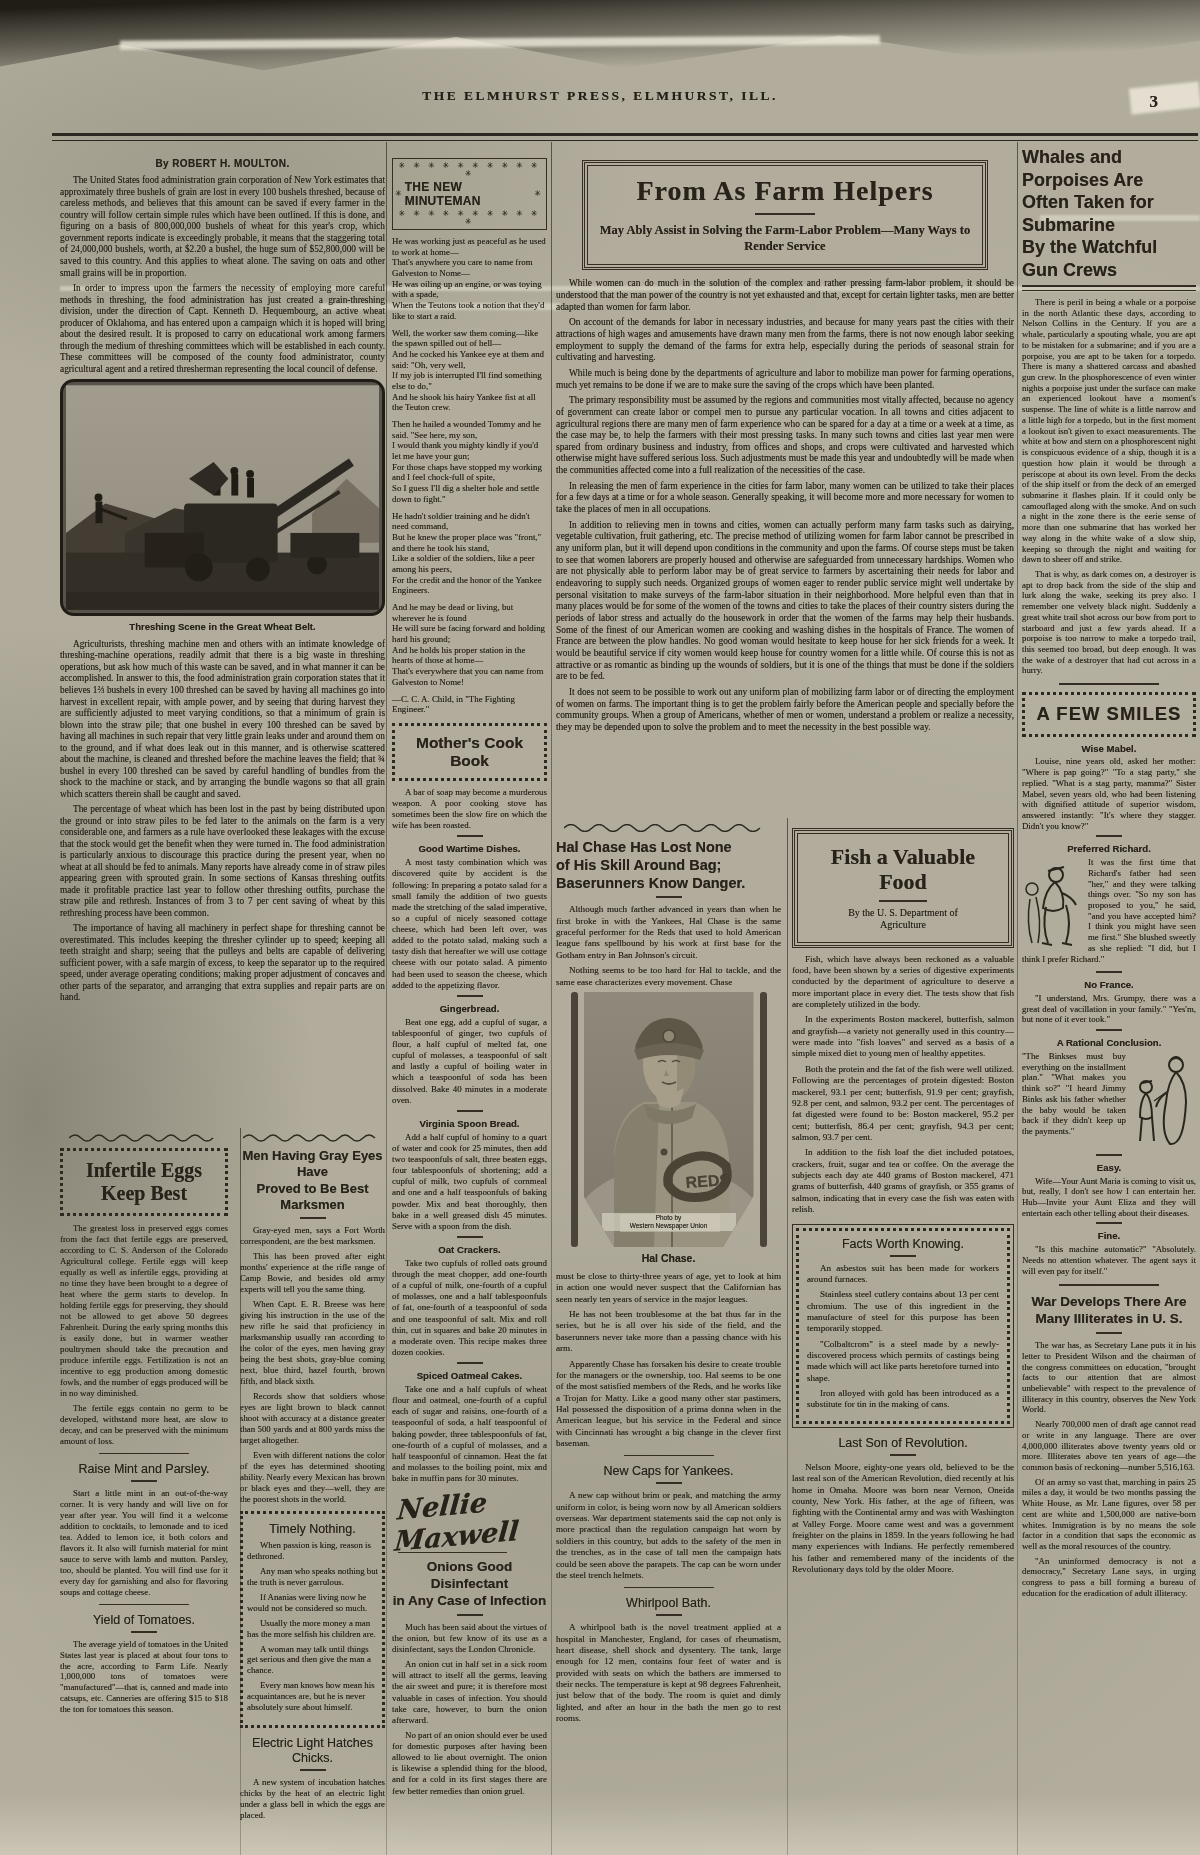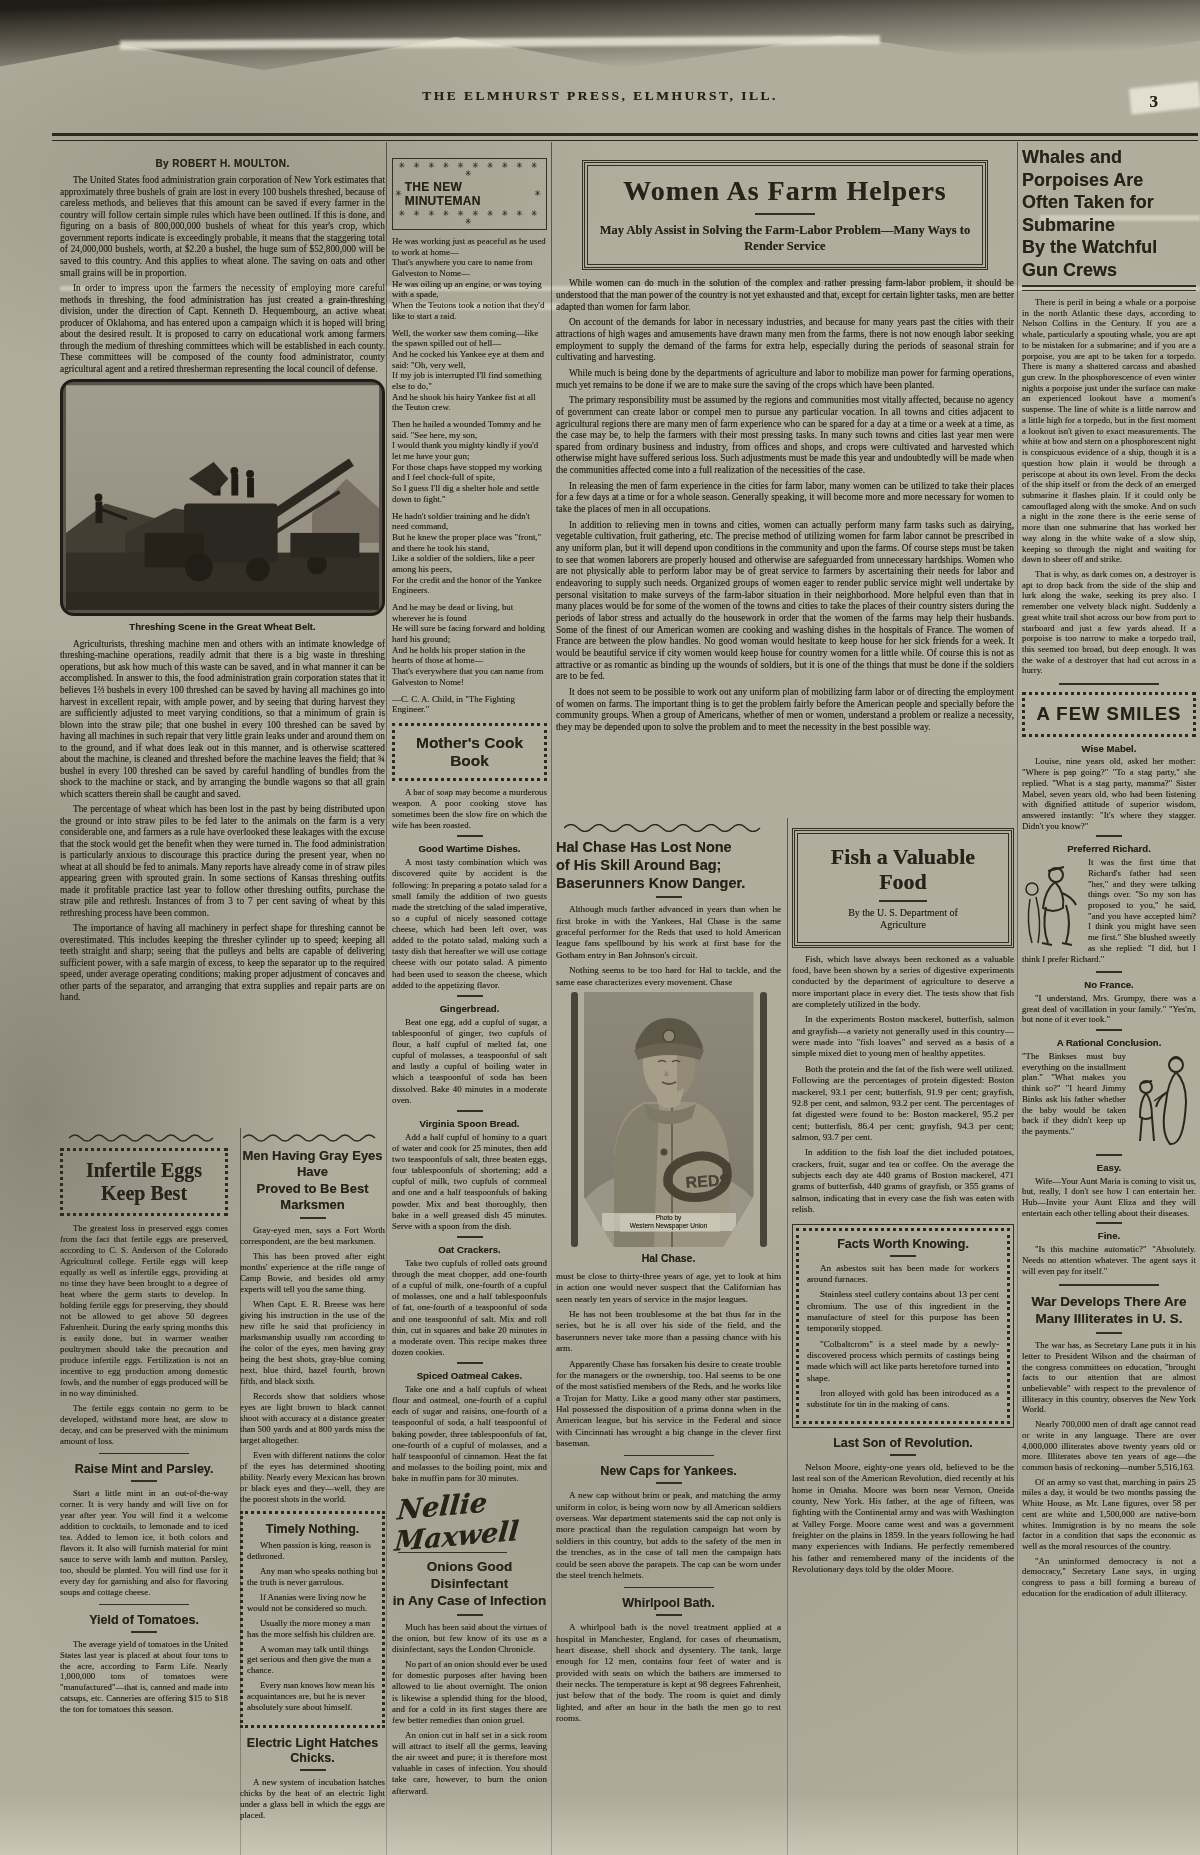--- a/index.html
+++ b/index.html
@@ -35,21 +35,21 @@
   .h-serif-lg{font-size:24px;font-weight:bold;letter-spacing:.5px;line-height:1.1;}
   .h-serif-xl{font-size:28px;font-weight:bold;letter-spacing:1px;line-height:1.1;}
   .subhead{font-size:12.5px;font-weight:bold;margin-top:10px;line-height:1.3;}
   .rule-sm{width:60px;border-top:2px solid #332d24;margin:6px auto 0 auto;}
   .sans{font-family:"Liberation Sans",sans-serif;}
   .byline{font-family:"Liberation Sans",sans-serif;font-weight:bold;font-size:10px;text-align:center;margin:8px 0 5px 0;letter-spacing:.4px;}
   .pl{white-space:pre-line;}
   .photo-frame{border:3px solid #211d16;border-radius:14px;padding:3px;background:#57524a;}
   .caption{font-family:"Liberation Sans",sans-serif;font-weight:bold;font-size:9.5px;text-align:center;margin:5px 0 6px 0;}
   .sq{display:block;margin:6px auto;}
-  .head-sm{font-family:"Liberation Sans",sans-serif;font-weight:bold;font-size:12.5px;text-align:center;margin:8px 0 3px 0;line-height:1.2;}
+  .head-sm{font-family:"Liberation Sans",sans-serif;font-weight:normal;font-size:12.5px;text-align:center;margin:8px 0 3px 0;line-height:1.2;}
   .head-col{font-family:"Liberation Sans",sans-serif;font-weight:bold;font-size:14px;text-align:center;line-height:1.25;margin:4px 0 4px 0;}
   .bar{width:26px;border-top:2px solid #332d24;margin:3px auto 6px auto;}
   .dotbox{border:3px dotted #2e2920;padding:8px 4px;text-align:center;}
   .poem{font-size:8.9px;line-height:1.2;margin-bottom:6px;}
   .poem-attr{font-size:8.9px;line-height:1.2;}
   .cookhead{font-family:"Liberation Sans",sans-serif;font-weight:bold;font-size:9.6px;text-align:center;margin:5px 0 2px 0;}
   .smilehead{font-family:"Liberation Sans",sans-serif;font-weight:bold;font-size:9.6px;text-align:center;margin:6px 0 2px 0;}
   .starrow{font-size:8px;letter-spacing:3px;text-align:center;color:#2e2920;line-height:1;}
   .signature{font-style:italic;font-weight:bold;font-size:27px;transform:rotate(-5deg) skewX(-10deg);
     margin:4px 0 2px 4px;font-family:"DejaVu Serif",serif;}
@@ -239,29 +239,29 @@
       <div class="cookhead">Spiced Oatmeal Cakes.</div>
       <p class="ind">Take one and a half cupfuls of wheat flour and oatmeal, one-fourth of a cupful each of sugar and raisins, one-fourth of a teaspoonful of soda, a half teaspoonful of baking powder, three tablespoonfuls of fat, one-fourth of a cupful of molasses, and a half teaspoonful of cinnamon. Heat the fat and molasses to the boiling point, mix and bake in muffin pans for 30 minutes.</p>
     </div>
     <div class="signature">Nellie Maxwell</div>
     <div class="sig-rule"></div>
     <div class="head-col pl" style="font-size:13.5px;">Onions Good Disinfectant
 in Any Case of Infection</div>
     <div class="bar"></div>
     <div class="jt" style="font-size:8.9px;line-height:1.25;">
       <p class="ind">Much has been said about the virtues of the onion, but few know of its use as a disinfectant, says the London Chronicle.</p>
+      <p class="ind">An onion cut in half set in a sick room will attract to itself all the germs, leaving the air sweet and pure; it is therefore most valuable in cases of infection. You should take care, however, to burn the onion afterward.</p>
       <p class="ind">No part of an onion should ever be used for domestic purposes after having been allowed to lie about overnight. The onion is likewise a splendid thing for the blood, and for a cold in its first stages there are few better remedies than onion gruel.</p>
-      <p class="ind">An onion cut in half set in a sick room will attract to itself all the germs, leaving the air sweet and pure; it is therefore most valuable in cases of infection. You should take care, however, to burn the onion afterward.</p>
     </div>
   </div>
 
   <div class="col jt" style="left:556px;top:148px;width:458px;height:667px;font-size:9.4px;line-height:1.24;">
     <div class="dbox" style="margin:12px 26px 8px 26px;">
       <div class="dbox-in" style="padding:10px 8px;">
-        <div class="h-serif-xl">Women As Farm Helpers</div>
+        <div class="h-serif-xl">From As Farm Helpers</div>
         <div class="rule-sm"></div>
         <div class="subhead" style="margin-top:7px;">May Ably Assist in Solving the Farm-Labor Problem—Many Ways to Render Service</div>
       </div>
     </div>
     <p class="ind">While women can do much in the solution of the complex and rather pressing farm-labor problem, it should be understood that the man power of the country is not yet exhausted and that, except for certain lighter tasks, men are better adapted than women for farm labor.</p>
     <p class="ind">On account of the demands for labor in necessary industries, and because for many years past the cities with their attractions of high wages and amusements have drawn many men from the farms, there is not now enough labor seeking employment to supply the demand of the farms for extra help, especially during the periods of seasonal strain for cultivating and harvesting.</p>
     <p class="ind">While much is being done by the departments of agriculture and labor to mobilize man power for farming operations, much yet remains to be done if we are to make sure the saving of the crops which have been planted.</p>
     <p class="ind">The primary responsibility must be assumed by the regions and communities most vitally affected, because no agency of government can create labor or compel men to pursue any particular vocation. In all towns and cities adjacent to agricultural regions there are many men of farm experience who can be spared for a day at a time or a week at a time, as the case may be, to help the farmers with their most pressing tasks. In many such towns and cities last year men were spared from ordinary business and industry, from offices and shops, and crops were cultivated and harvested which otherwise might have suffered serious loss. Such adjustments must be made this year and undoubtedly will be made when the communities affected come into a full realization of the necessities of the case.</p>
     <p class="ind">In releasing the men of farm experience in the cities for farm labor, many women can be utilized to take their places for a few days at a time or for a whole season. Generally speaking, it will become more and more necessary for women to take the places of men in all occupations.</p>
     <p class="ind">In addition to relieving men in towns and cities, women can actually perform many farm tasks such as dairying, vegetable cultivation, fruit gathering, etc. The precise method of utilizing women for farm labor cannot be prescribed in any uniform plan, but it will depend upon conditions in the community and upon the farms. Of course steps must be taken to see that women laborers are properly housed and otherwise are safeguarded from unnecessary hardships. Women who are not physically able to perform labor may be of great service to farmers by ascertaining their needs for labor and endeavoring to supply such needs. Organized groups of women eager to render public service might well undertake by personal visitation to make surveys of the farm-labor situation in their neighborhood. More helpful even than that in many places would be for some of the women of the towns and cities to take the places of their country sisters during the periods of labor stress and actually do the housework in order that the women of the farms may help their husbands. Some of the finest of our American women are cooking and washing dishes in the hospitals of France. The women of France are between the plow handles. No good woman would hesitate to keep house for her sick friends for a week. It would be beautiful service if city women would keep house for country women for a little while. Of course this is not as attractive or as romantic as binding up the wounds of soldiers, but it is one of the things that must be done if the soldiers are to be fed.</p>

